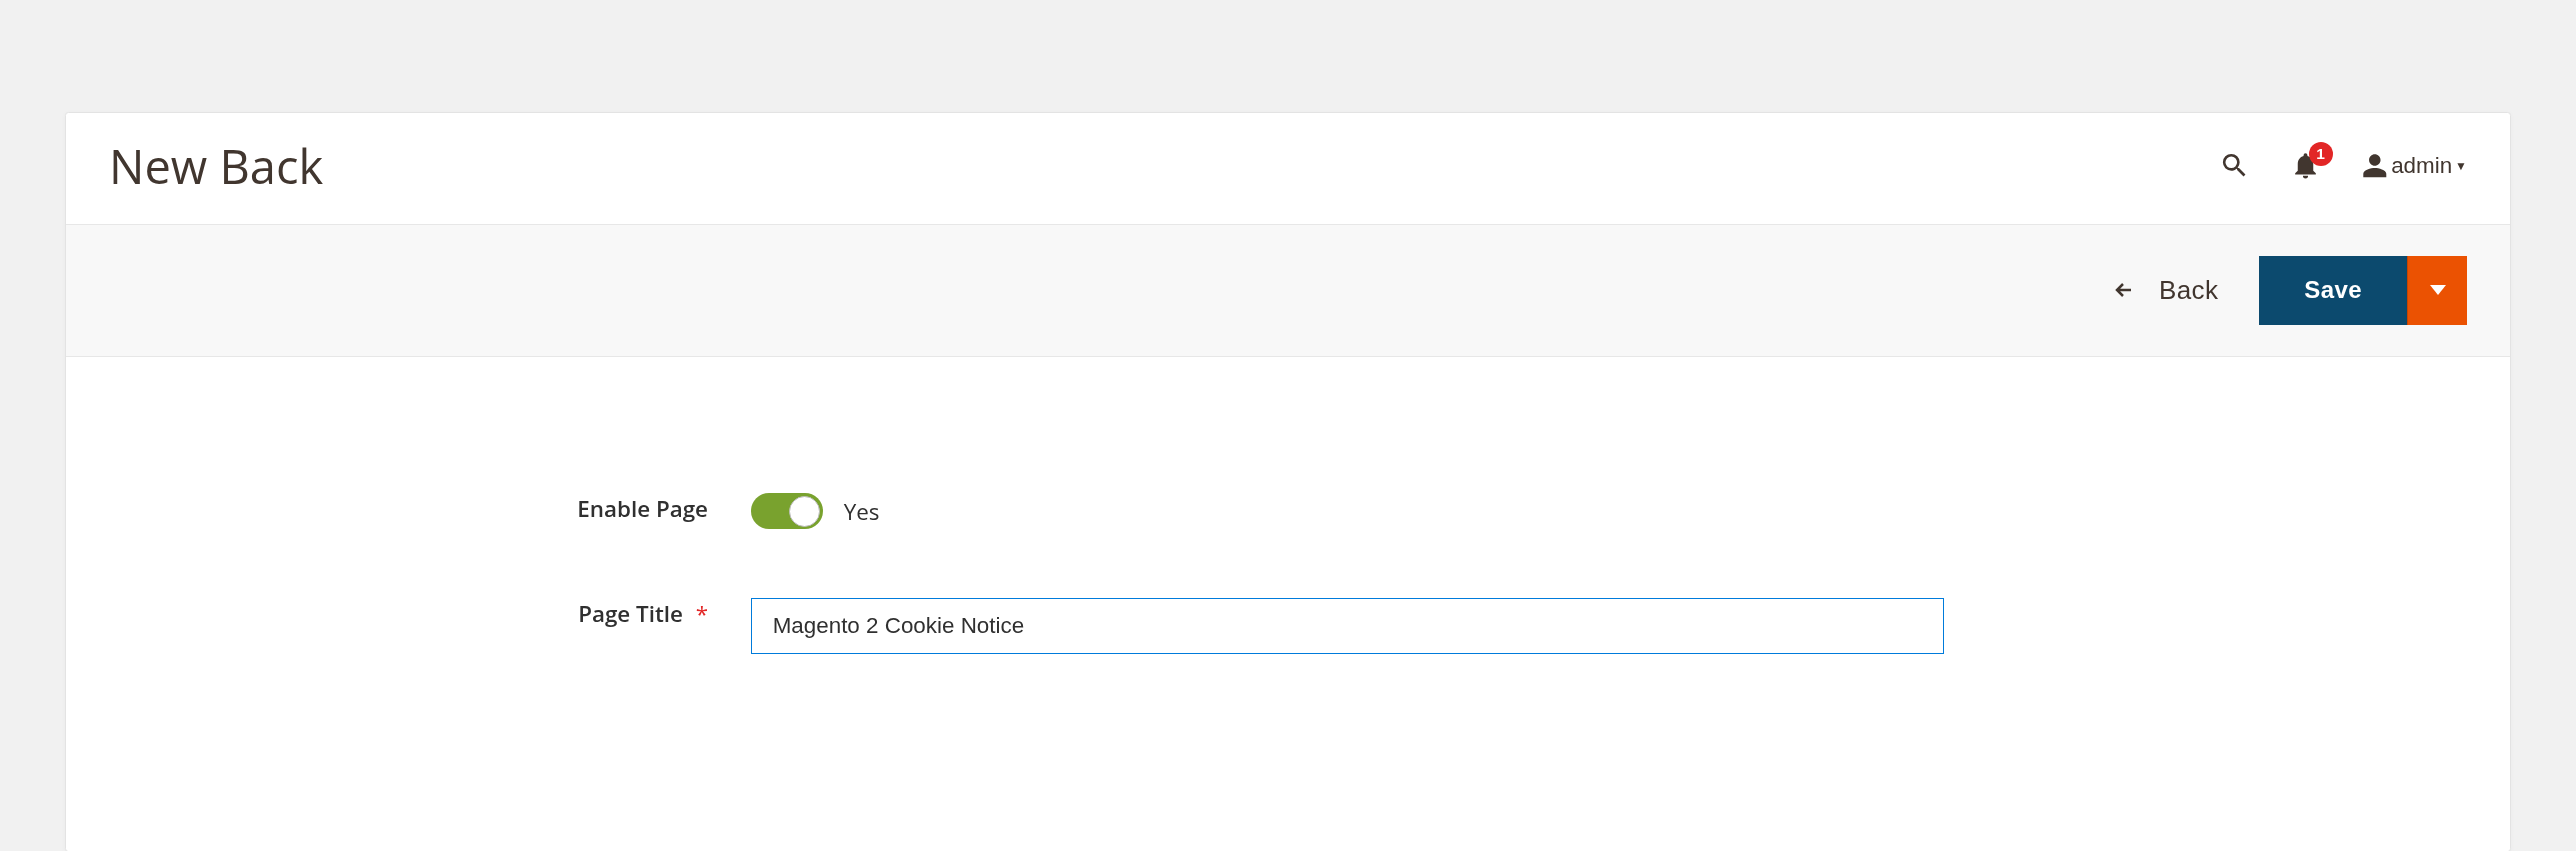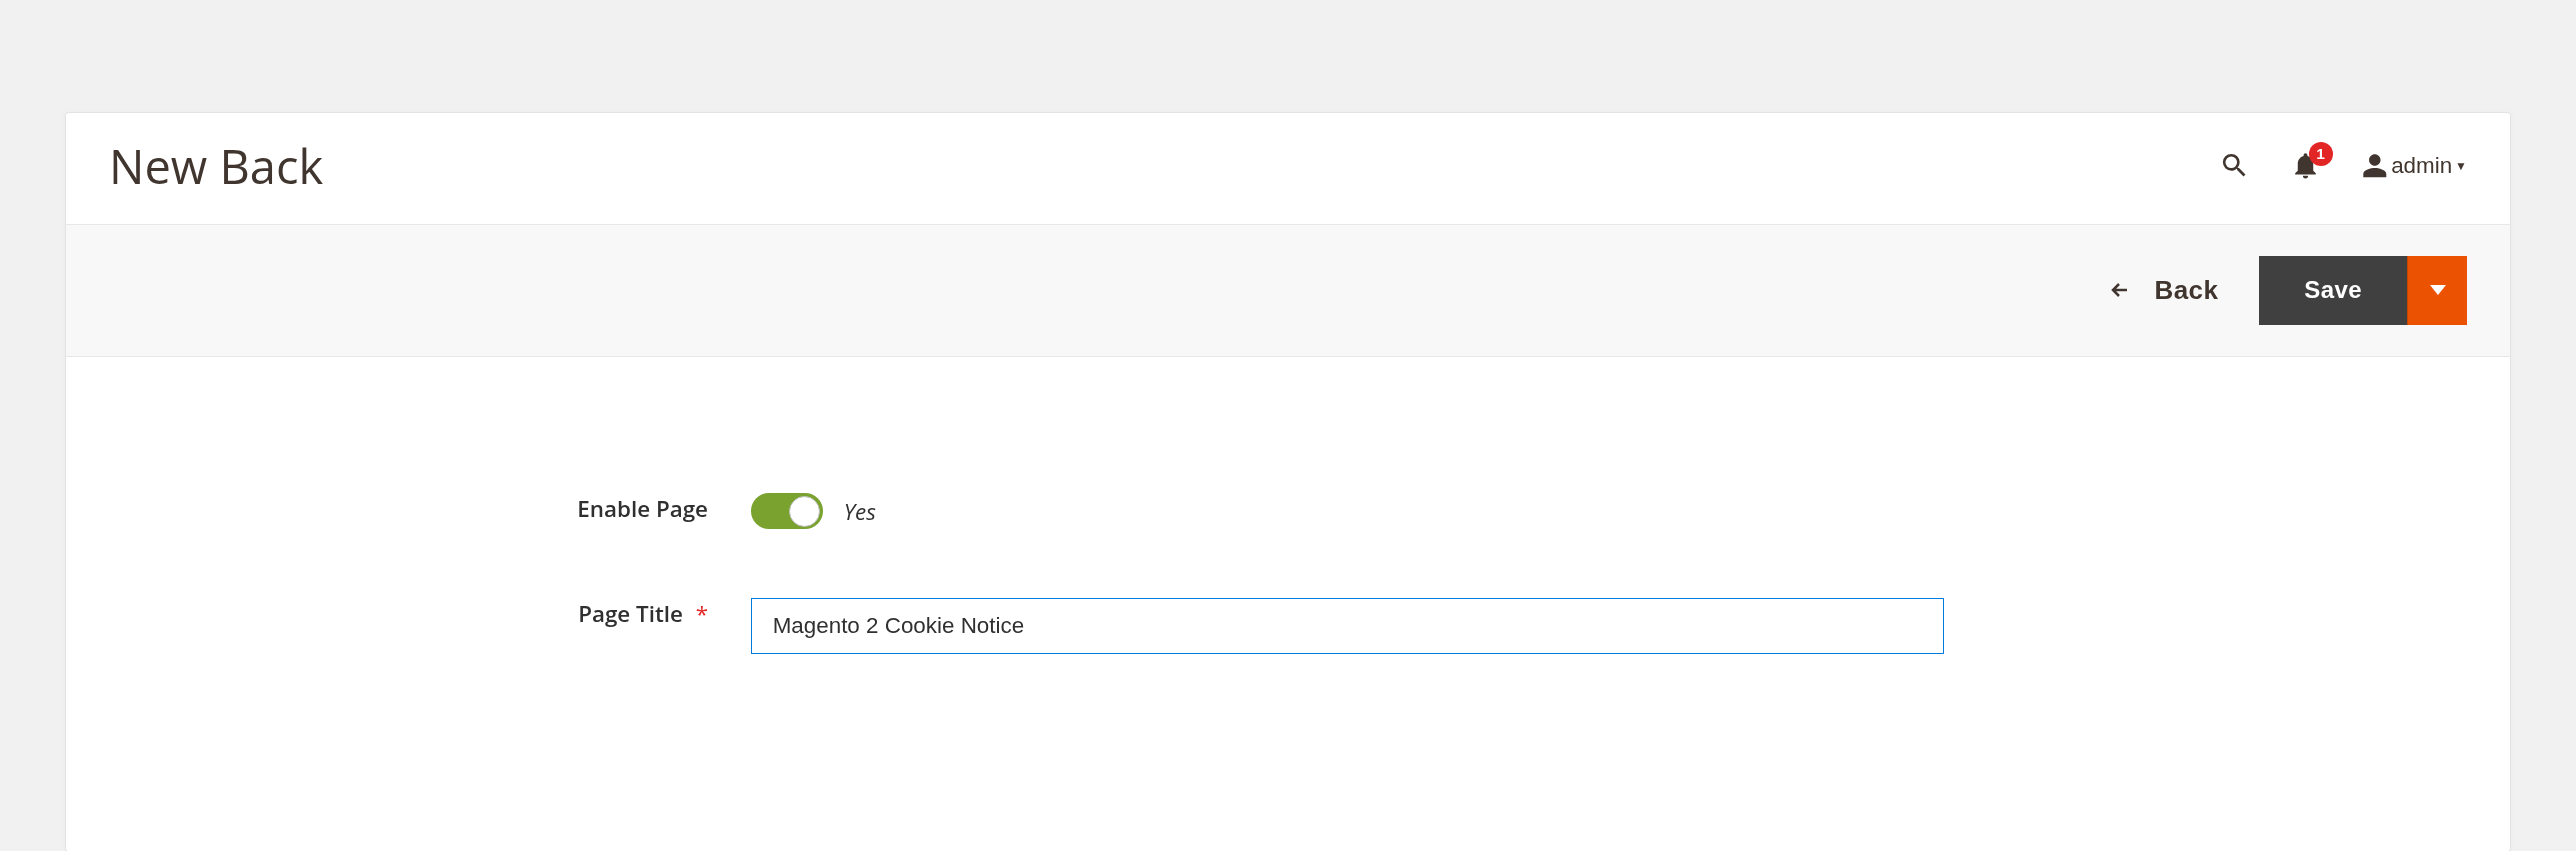--- a/index.html
+++ b/index.html
@@ -85,33 +85,33 @@
     justify-content: flex-end;
     align-items: center;
     padding: 31px 43px;
     gap: 41px;
   }
   .back-btn {
     background: none;
     border: none;
     color: #41362f;
     font-size: 26px;
-    font-weight: 700;
+    font-weight: 400;
     display: flex;
     align-items: center;
     gap: 23px;
     cursor: pointer;
     letter-spacing: 0.4px;
   }
   .back-btn svg { width: 24px; height: 24px; stroke: #41362f; stroke-width: 2.5; fill: none; }
   .save-group {
     display: flex;
   }
   .save-btn {
-    background: #404040;
+    background: #0c4a6e;
     color: #fff;
     border: none;
     font-size: 24px;
     font-weight: 600;
     padding: 20.7px 45px;
     cursor: pointer;
     letter-spacing: 0.4px;
     text-align: right;
   }
   .save-caret {
@@ -173,21 +173,20 @@
     width: 31px;
     height: 31px;
     background: #fff;
     border-radius: 50%;
     border: 0.9px solid #bbb;
   }
   .toggle-text {
     margin-left: 20.7px;
     font-size: 22.4px;
     color: #303030;
-    font-style: italic;
   }
   
   .text-input {
     width: 1193px;
     height: 56px;
     border: 0.9px solid #007bdb;
     padding: 0 20.7px;
     font-size: 22.4px;
     color: #303030;
     outline: none;

